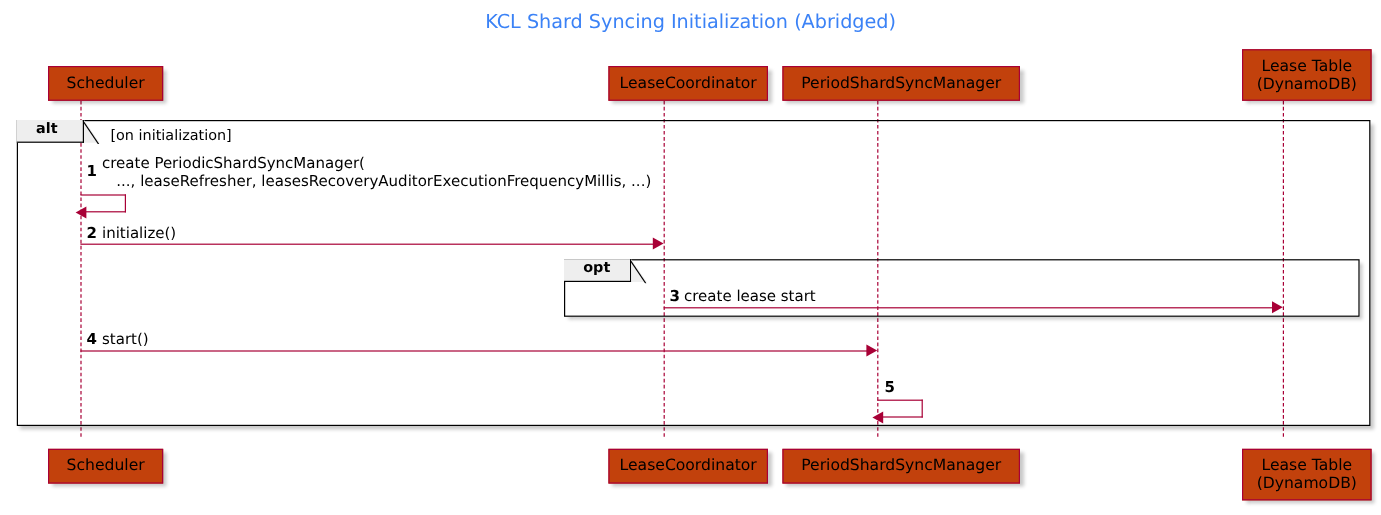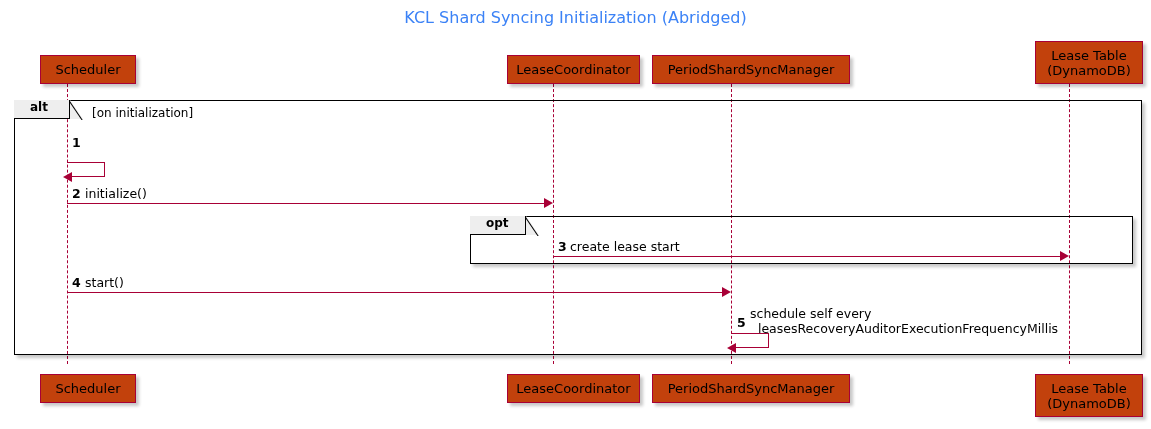--- a/index.html
+++ b/index.html
@@ -149,20 +149,22 @@
     <span>alt</span>
   </div>
 
   <div class="frame-tab-corner" style="left:70px; top:100px; border-width:19px 0 0 13px; border-color:transparent transparent transparent #EEEEEE;"></div>
   <div style="position:absolute; left:69px; top:100px; width:15px; height:20px; overflow:hidden;">
     <div style="position:absolute; left:-1px; top:0; width:20px; height:25px; border-left:1.5px solid #000; transform:rotate(-34deg); transform-origin: top left;"></div>
   </div>
   <div class="frame-label" style="left:92px; top:106px;">[on initialization]</div>
 
   <div class="msg-num" style="left:72px; top:135px;">1</div>
+  <div class="msg-text" style="left:85px; top:128px;">create PeriodicShardSyncManager(
+   ..., leaseRefresher, leasesRecoveryAuditorExecutionFrequencyMillis, ...)</div>
   <div class="self-box" style="left:67px; top:162px; width:38px; height:15px;"></div>
   <div class="arrow-left" style="left:63px; top:172px;"></div>
 
   <div class="msg-num" style="left:72px; top:186px;">2</div>
   <div class="msg-text" style="left:85px; top:186px;">initialize()</div>
   <div class="msg-line" style="left:67px; top:203px; width:478px;"></div>
   <div class="arrow-right" style="left:544px; top:198px;"></div>
 
   <div class="frame" style="left:470px; top:216px; width:663px; height:48px;"></div>
   <div class="frame-tab" style="left:470px; top:216px; width:56px;">
@@ -177,22 +179,20 @@
   <div class="msg-text" style="left:570px; top:239px;">create lease start</div>
   <div class="msg-line" style="left:553px; top:256px; width:508px;"></div>
   <div class="arrow-right" style="left:1060px; top:251px;"></div>
 
   <div class="msg-num" style="left:72px; top:275px;">4</div>
   <div class="msg-text" style="left:85px; top:275px;">start()</div>
   <div class="msg-line" style="left:67px; top:292px; width:656px;"></div>
   <div class="arrow-right" style="left:722px; top:287px;"></div>
 
   <div class="msg-num" style="left:737px; top:315px;">5</div>
-  <div class="msg-text" style="left:750px; top:306px;">schedule self every
-  leasesRecoveryAuditorExecutionFrequencyMillis</div>
   <div class="self-box" style="left:731px; top:333px; width:38px; height:15px;"></div>
   <div class="arrow-left" style="left:727px; top:343px;"></div>
 
   <div class="participant" style="left:20px; top:55px; width:96px; height:29px;">
     <span>Scheduler</span>
   </div>
   <div class="participant" style="left:487px; top:55px; width:133px; height:29px;">
     <span>LeaseCoordinator</span>
   </div>
   <div class="participant" style="left:632px; top:55px; width:198px; height:29px;">

